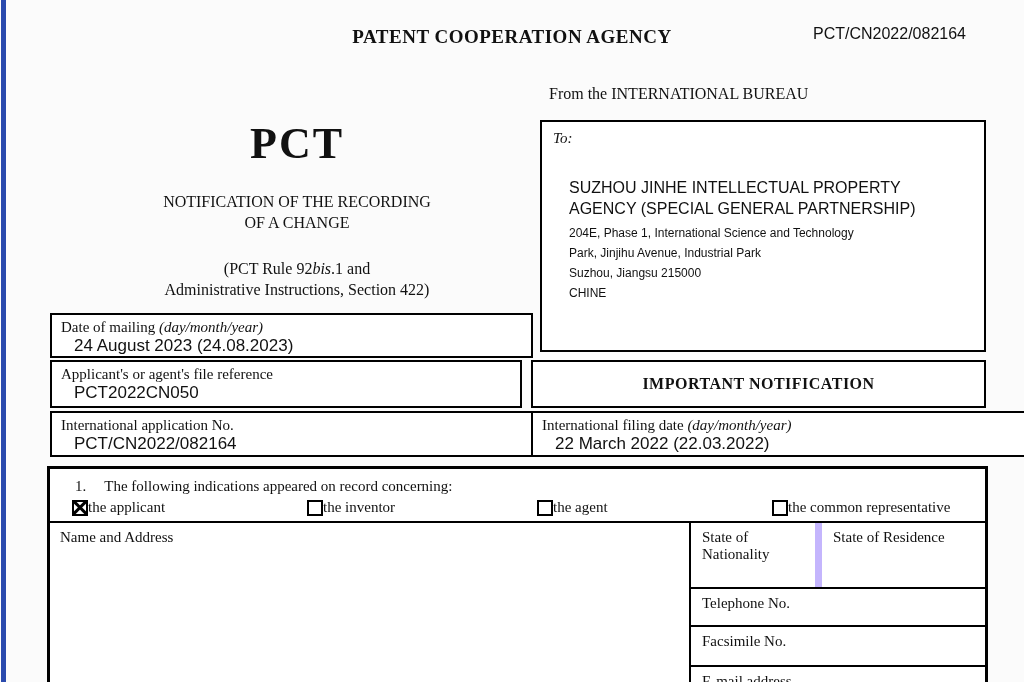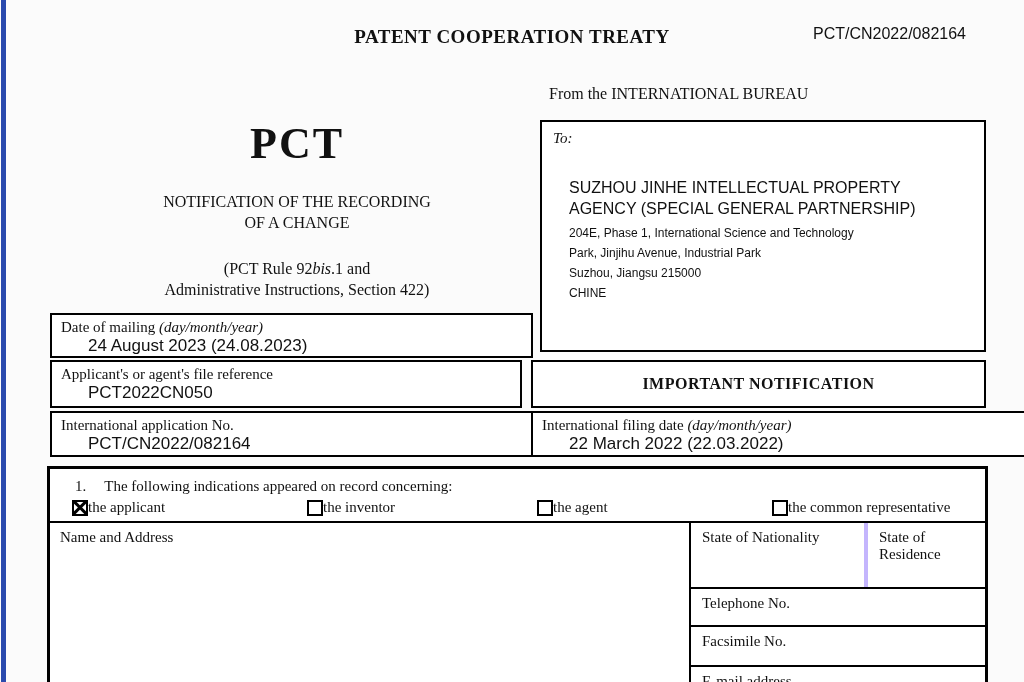--- a/index.html
+++ b/index.html
@@ -24,21 +24,21 @@
   .recipient-address { position:absolute; left:27px; top:101px; font-family:"Liberation Sans", sans-serif; font-size:12px; line-height:20px; }
 
   .field-box { border:2px solid #000; background:#fff; }
   .box-mailing { left:50px; top:313px; width:483px; height:45px; }
   .box-fileref { left:50px; top:360px; width:472px; height:48px; }
   .box-important { left:531px; top:360px; width:455px; height:48px; display:flex; align-items:center; justify-content:center; }
   .box-appno { left:50px; top:411px; width:483px; height:46px; }
   .box-filing { left:531px; top:411px; width:522px; height:46px;text-decoration:underline; }
   .field-label { position:absolute; left:9px; top:4px; font-size:15px; white-space:nowrap; }
   .field-note { font-style:italic; }
-  .field-value { position:absolute; left:36px; top:21px; font-family:"Liberation Sans", sans-serif; font-size:17px; white-space:nowrap; }
+  .field-value { position:absolute; left:22px; top:21px; font-family:"Liberation Sans", sans-serif; font-size:17px; white-space:nowrap; }
   .important-text { font-size:16px; font-weight:bold; letter-spacing:0.5px; }
 
   .section1-box { left:47px; top:466px; width:941px; height:240px; border:3px solid #000; background:#fff; }
   .section1-intro { position:absolute; left:25px; top:9px; font-size:15px; }
   .section1-number { margin-right:18px; }
   .checkbox-row-item { position:absolute; top:30px; display:flex; align-items:center; gap:0; font-size:15px; }
   .cb-applicant { left:22px; }
   .cb-inventor  { left:257px; }
   .cb-agent     { left:487px; }
   .cb-commonrep { left:722px; }
@@ -48,33 +48,33 @@
   }
   .checkbox.checked::before { transform:rotate(45deg); }
   .checkbox.checked::after  { transform:rotate(-45deg); }
 
   .section1-divider { position:absolute; left:0; top:52px; width:100%; height:2px; background:#000; }
   .name-address-label { position:absolute; left:10px; top:60px; font-size:15px; }
 
   .details-table { position:absolute; left:639px; top:54px; right:0; bottom:0; border-left:2px solid #000; display:flex; flex-direction:column; }
   .dt-row-states { display:flex; height:66px; border-bottom:2px solid #000; }
   .dt-cell { font-size:15px; padding:6px 0 0 11px; }
-  .dt-nationality { width:177px; border-right:4px solid #c4b5fd; }
+  .dt-nationality { width:131px; border-right:7px solid #c4b5fd; }
   .dt-residence { flex:1; }
   .dt-row-phone { height:38px; border-bottom:2px solid #000; }
   .dt-row-fax { height:40px; border-bottom:2px solid #000; }
   .dt-row-email { flex:1; }
 </style>
 </head>
 <body>
 
 <div class="page">
   <div class="accent-stripe"></div>
 
-  <div class="abs treaty-title">PATENT COOPERATION TREATY</div>
+  <div class="abs treaty-title">PATENT COOPERATION AGENCY</div>
   <div class="abs doc-number">PCT/CN2022/082164</div>
   <div class="abs from-line">From the INTERNATIONAL BUREAU</div>
 
   <div class="abs pct-logo">PCT</div>
   <div class="abs notif-title">
     <div>NOTIFICATION OF THE RECORDING</div>
     <div>OF A CHANGE</div>
   </div>
   <div class="abs rule-ref">
     <div><span>(PCT Rule 92</span><span class="field-note">bis</span><span>.1 and</span></div>

